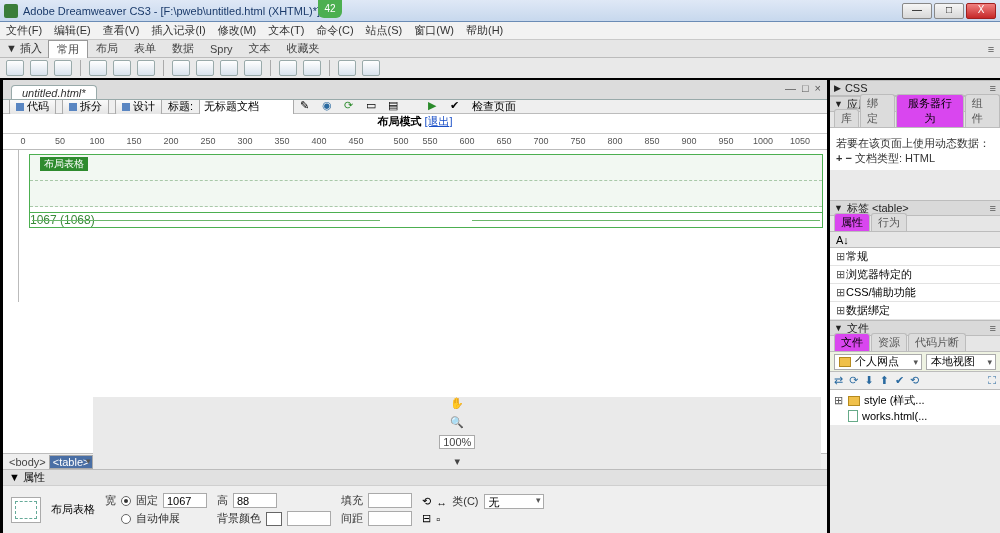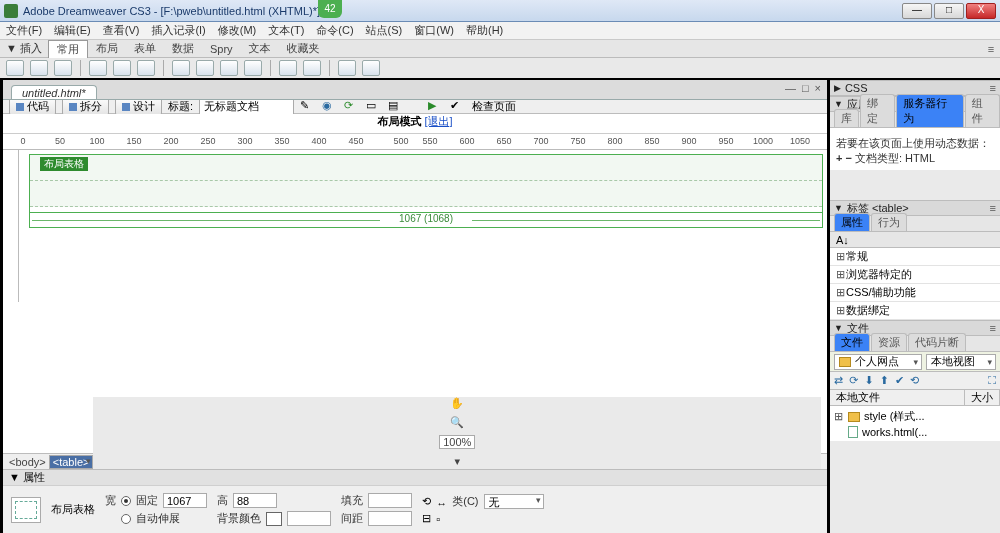--- a/index.html
+++ b/index.html
@@ -36,21 +36,21 @@
 .layout-bar .ex { color: #1a4fc7; text-decoration: underline; }
 .ruler-h { height: 16px; background: #fff; border-bottom: 1px solid #bbb; position: relative; overflow: hidden; }
 .ruler-h span { position: absolute; top: 2px; font-size: 9px; color: #555; transform: translateX(-50%); }
 .canvas-wrap { flex: 1; display: flex; background: #fff; overflow: hidden; position: relative; }
 .ruler-v { width: 16px; background: #fff; border-right: 1px solid #bbb; }
 .canvas { flex: 1; position: relative; background: #fff; }
 .tbl-badge { position: absolute; left: 10px; top: 2px; background: #2e8b2e; color: #fff; padding: 0 4px; font-size: 10px; }
 .layout-table { position: absolute; left: 10px; top: 4px; right: 4px; border: 1px solid #4caf50; }
 .layout-table .row { height: 26px; border-bottom: 1px dashed #a8c8a8; background: #f2f8f2; }
 .layout-table .row.sep { height: 6px; background: #fff; border-bottom: 1px solid #4caf50; }
-.layout-table .footer { height: 14px; text-align: center; color: #3a8a3a; font-size: 10px; position: relative; }
+.layout-table .footer { height: 14px; color: #3a8a3a; font-size: 12px; position: relative; }
 .layout-table .footer::before, .layout-table .footer::after { content:""; position:absolute; top:50%; width:44%; border-top:1px solid #6ab76a; }
 .layout-table .footer::before { left: 2px; }
 .layout-table .footer::after { right: 2px; }
 .black-frame { border-left: 3px solid #000; border-right: 3px solid #000; }
 .status-top { height: 16px; background: #efefef; border-top: 1px solid #bcbcbc; display: flex; align-items: center; padding: 0 6px; color: #444; }
 .status-top .tagsel { color: #444; }
 .status-top .tagsel .sel { background: #4a6fa5; color: #fff; padding: 0 3px; }
 .status-top .right { margin-left: auto; display: flex; gap: 6px; align-items: center; }
 .zoom-box { border: 1px solid #aaa; background: #fff; padding: 0 3px; }
 .prop-header { height: 16px; background: #e1e1e1; border-top: 1px solid #bcbcbc; display: flex; align-items: center; padding: 0 6px; }
@@ -67,21 +67,21 @@
 .sel::after { content:"▾"; position: absolute; right: 2px; top: 0; color:#555; font-size:9px;}
 .swatch { width: 16px; height: 14px; border: 1px solid #666; background: #fff; display:inline-block;}
 
 
 .right { flex: 1; background: #eaeaea; display: flex; flex-direction: column; }
 .panel-hdr { height: 16px; background: #d9d9d9; border-top: 1px solid #bcbcbc; border-bottom: 1px solid #bcbcbc; display: flex; align-items: center; padding: 0 4px; color: #222; }
 .panel-hdr .tri { margin-right: 4px; font-size: 9px; }
 .panel-hdr .x { margin-left: auto; color:#555;}
 .tabs-row { height: 16px; background: #e6e6e6; display: flex; align-items: flex-end; padding-left: 4px; gap: 1px; border-bottom:1px solid #bcbcbc;}
 .rtab { padding: 1px 6px; border: 1px solid #bcbcbc; border-bottom: none; background: #dcdcdc; color:#555; border-radius: 3px 3px 0 0;}
-.rtab.active { background: #3b82f6; color:#000;}
+.rtab.active { background: #d946ef; color:#000;text-align:center;}
 .panel-body { background: #fff; padding: 4px 6px; font-size: 11px; color:#333;}
 .panel-body ol { padding-left: 18px; }
 .panel-body a { color: #1a4fc7; text-decoration: underline; }
 .tag-row { background:#e6e6e6; height:16px; display:flex; align-items:center; padding:0 6px; border-bottom:1px solid #bcbcbc;}
 .tag-list { background:#fff; }
 .tag-list .item { padding: 1px 6px; border-bottom: 1px solid #e3e3e3; display:flex; align-items:center;}
 .tag-list .plus { width:10px; display:inline-block; color:#555;}
 .files-tool { height: 20px; background: #eef2e2; border-bottom: 1px solid #bcbcbc; display:flex; align-items:center; padding:0 4px; gap:4px;}
 .files-tool .dd { flex:1; border:1px solid #aaa; background:#fff; height:16px; display:flex; align-items:center; padding:0 4px; position:relative;}
 .files-tool .dd .folder{ width:12px;height:10px;background:#f0c04a;border:1px solid #b58a1e;margin-right:4px;}
@@ -375,24 +375,20 @@
     </div>
     <div class="files-icons">
       <span>⇄</span>
       <span>⟳</span>
       <span>⬇</span>
       <span>⬆</span>
       <span>✔</span>
       <span>⟲</span>
       <span style="margin-left:auto">⛶</span>
     </div>
-    <div class="file-hdr">
-      <div style="flex:1">本地文件</div>
-      <div>大小</div>
-    </div>
     <div class="file-tree">
       <div class="row">
           <span class="exp">⊞</span>
           <span class="folder"></span>
           <span>style (样式...</span>
         </div>
       <div class="row">
           <span class="exp"></span>
           <span class="doc"></span>
           <span>works.html(...</span>

